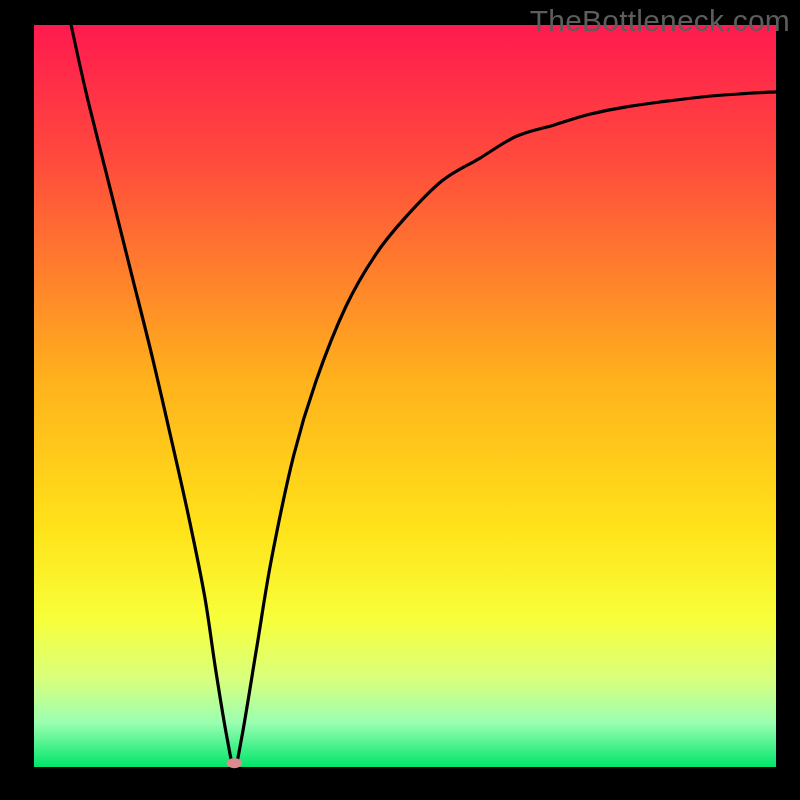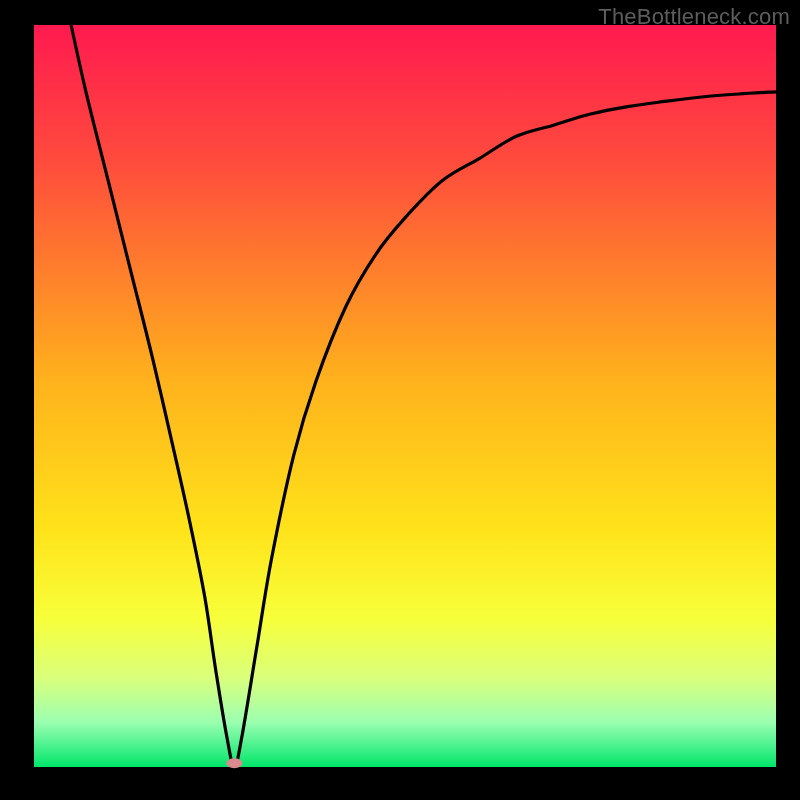--- a/index.html
+++ b/index.html
@@ -24,21 +24,21 @@
     top: 25px;
     width: 742px;
     height: 742px;
     
   }
   .watermark {
     position: absolute;
     top: 4px;
     right: 10px;
     color: #5d5d5d;
-    font-size: 22px;
+    font-size: 30px;
     font-weight: 400;
     letter-spacing: 0.2px;
   }
   svg.curve {
     position: absolute;
     left: 0;
     top: 0;
     width: 742px;
     height: 742px;
     overflow: visible;

